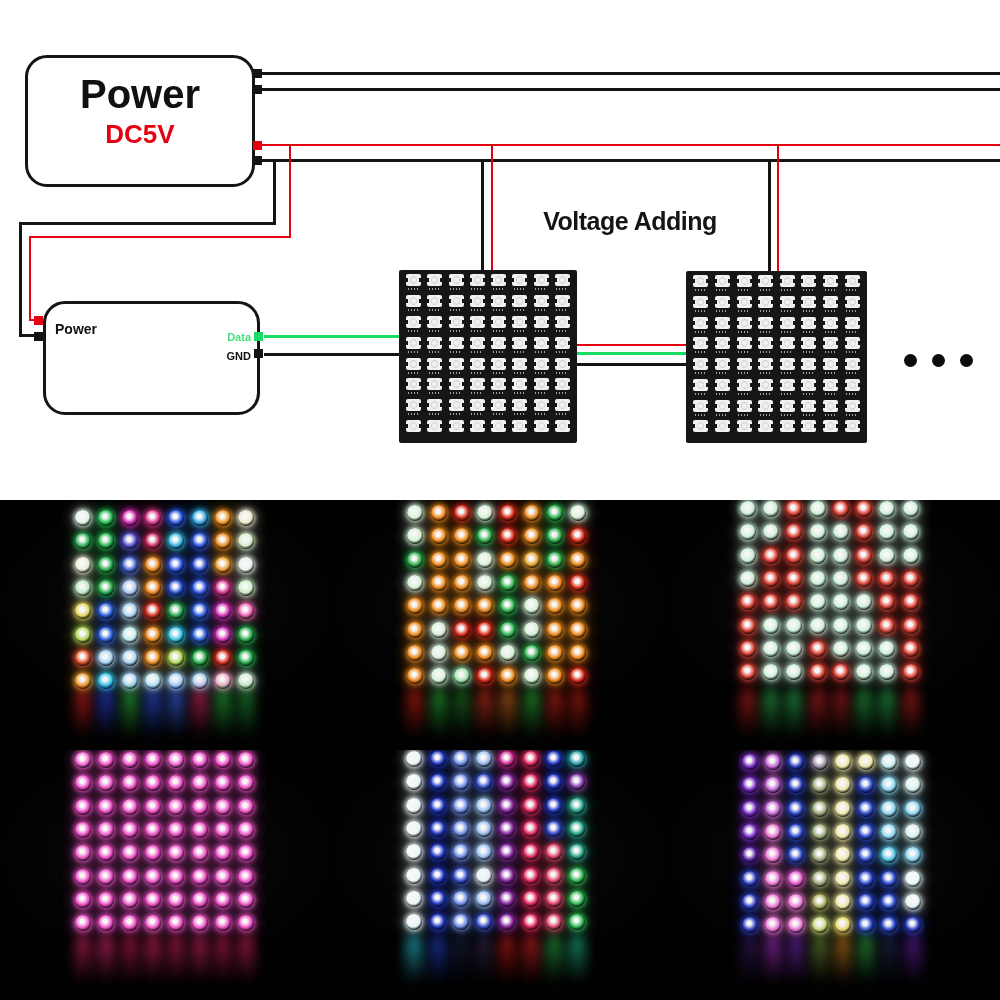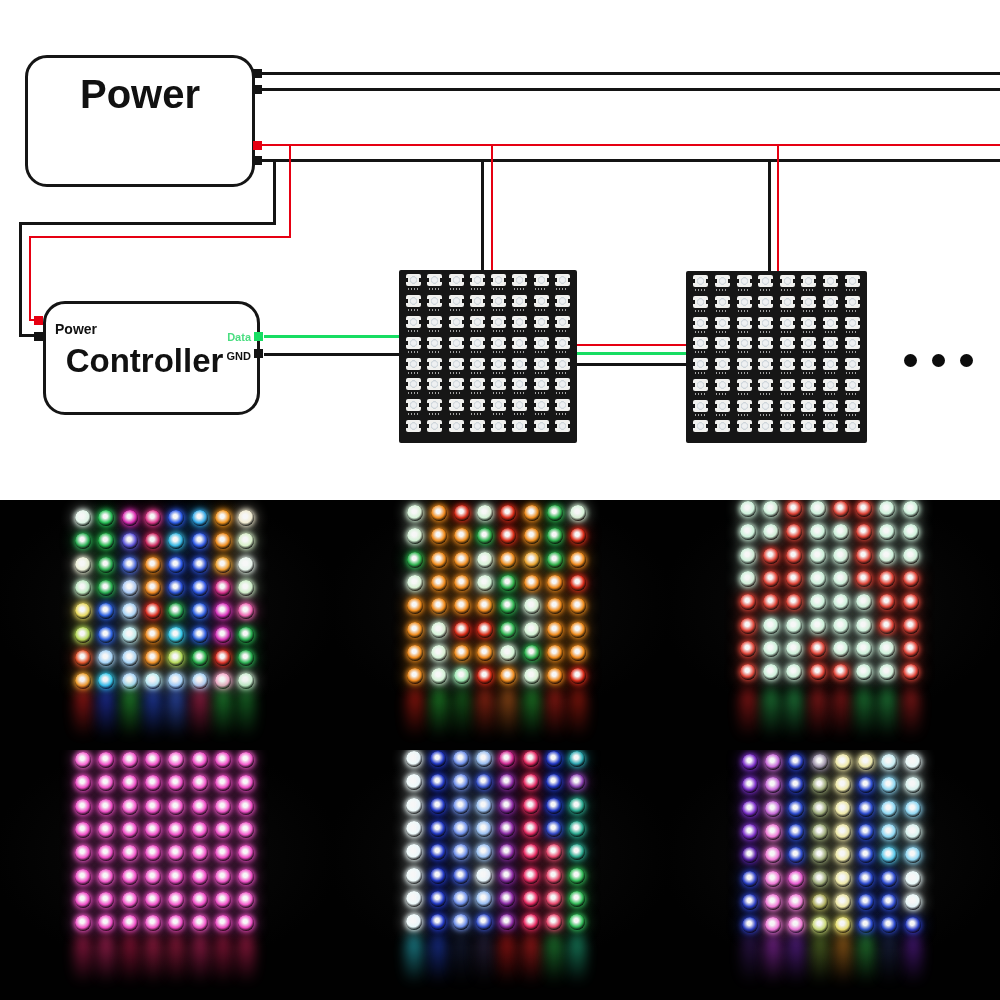--- a/index.html
+++ b/index.html
@@ -43,28 +43,29 @@
     background:radial-gradient(ellipse 70% 60% at 50% 42%,#0a0a0a 0%,#010101 75%);}
   .seam{position:absolute;left:0;top:249px;width:1000px;height:2px;background:#100c0a;}
   .led{position:absolute;width:16px;height:16px;border-radius:50%;}
   .refl{position:absolute;width:18px;height:58px;filter:blur(6px);opacity:.8;border-radius:50%/30%;}
 </style>
 </head>
 <body>
 
 <div class="stage" style="--wire-black: #141414; --wire-red: #e60012; --wire-green: #17dd62; --label-green: #4ade80; --dc5v-red: #e60012;">
   <section class="diagram">
+    <div class="lbl volt">Voltage Adding</div>
 
     <div class="box power-box">
       <div class="power-title">Power</div>
+      <div class="power-sub">DC5V</div>
     </div>
 
     <div class="box ctrl-box">
       <div class="ctrl-power">Power</div>
-      <div class="ctrl-title">Controller</div>
       <div class="ctrl-data">Data</div>
       <div class="ctrl-gnd">GND</div>
     </div>
 
     <div class="wire b" style="left:258px;top:72px;width:742px;height:3px"></div>
     <div class="wire b" style="left:258px;top:88px;width:742px;height:3px"></div>
 
     <div class="wire r" style="left:258px;top:144px;width:742px;height:2px"></div>
     <div class="wire b" style="left:258px;top:159px;width:742px;height:3px"></div>
 

